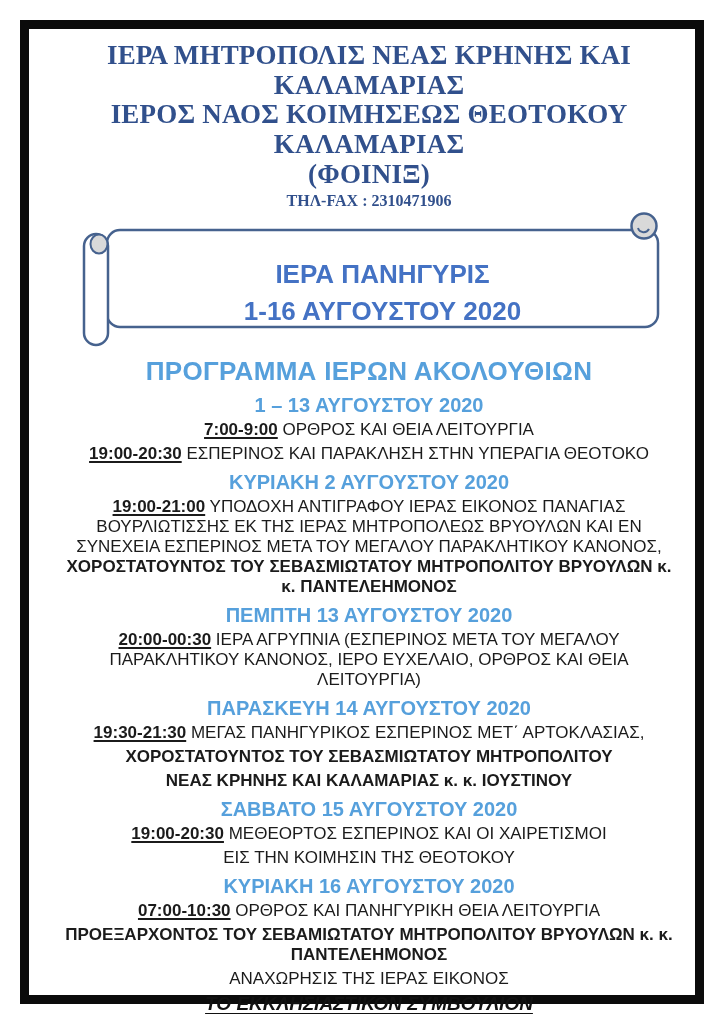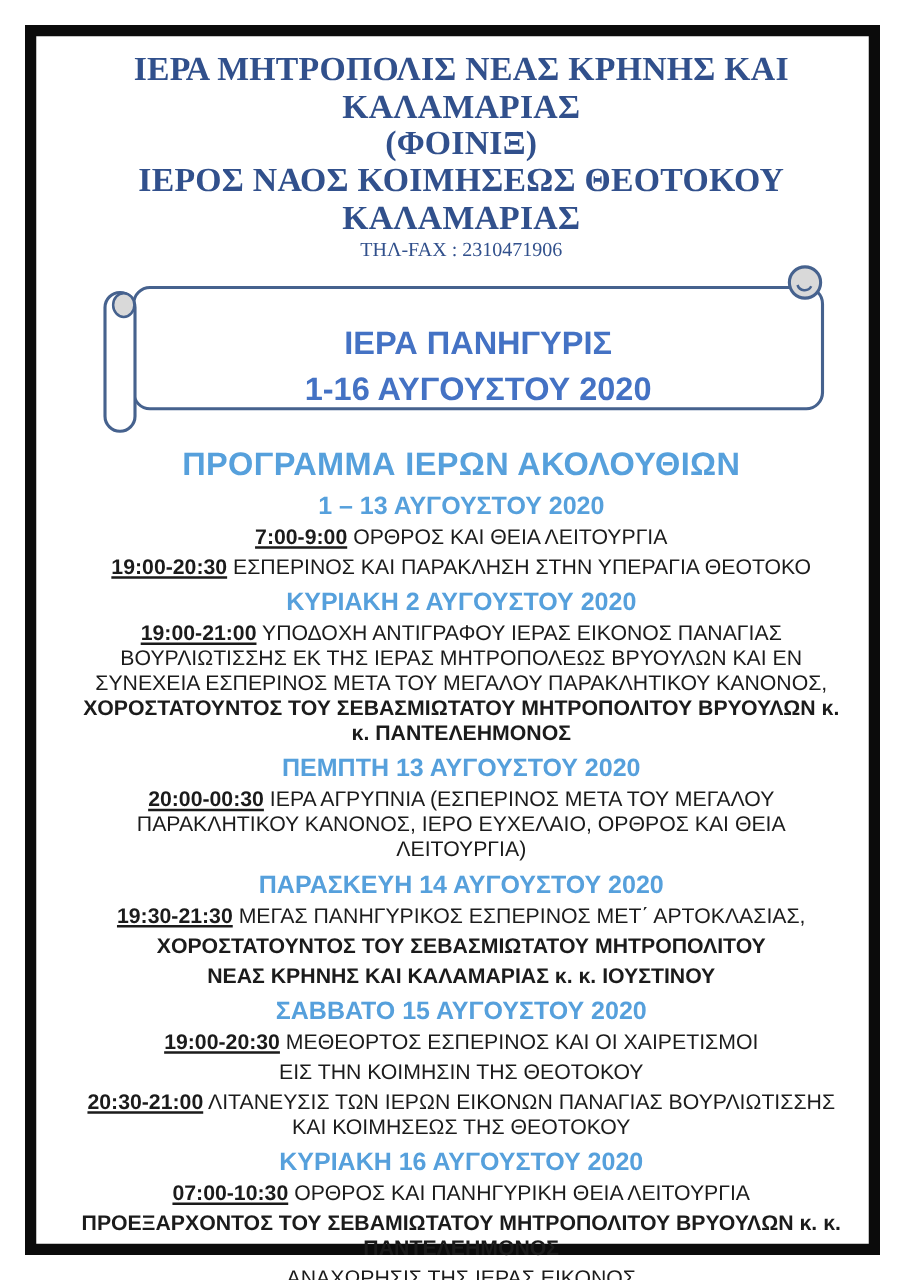--- a/index.html
+++ b/index.html
@@ -25,21 +25,21 @@
   .hdr-line{
     font-family:"Liberation Serif","DejaVu Serif",serif;
     font-weight:700;
     font-size:27px;
     line-height:1.1;
     color:#31508C;
     letter-spacing:0.2px;
   }
   .hdr-phone{
     font-family:"Liberation Serif","DejaVu Serif",serif;
-    font-weight:400;
+    font-weight:700;
     font-size:16px;
     margin-top:3px;
     color:#31508C;
   }
   
   .banner{
     position:relative;
     width:638px;height:138px;
     margin:2px auto 0 auto;
   }
@@ -95,22 +95,22 @@
   }
 </style>
 </head>
 <body>
 
 <div class="page">
   <div class="frame">
 
     <header>
       <div class="hdr-line">ΙΕΡΑ ΜΗΤΡΟΠΟΛΙΣ ΝΕΑΣ ΚΡΗΝΗΣ ΚΑΙ ΚΑΛΑΜΑΡΙΑΣ</div>
+      <div class="hdr-line">ΙΕΡΟΣ ΝΑΟΣ ΚΟΙΜΗΣΕΩΣ ΘΕΟΤΟΚΟΥ ΚΑΛΑΜΑΡΙΑΣ</div>
       <div class="hdr-line">(ΦΟΙΝΙΞ)</div>
-      <div class="hdr-line">ΙΕΡΟΣ ΝΑΟΣ ΚΟΙΜΗΣΕΩΣ ΘΕΟΤΟΚΟΥ ΚΑΛΑΜΑΡΙΑΣ</div>
       <div class="hdr-phone">ΤΗΛ-FAX : 2310471906</div>
     </header>
 
     <div class="banner">
       <svg width="638" height="138" viewBox="0 0 638 138" aria-hidden="true">
 
         <rect x="50" y="18" width="551" height="97" rx="13" fill="#ffffff" stroke="#46628E" stroke-width="2.5"></rect>
 
         <rect x="27" y="22" width="24" height="111" rx="12" fill="#ffffff" stroke="#46628E" stroke-width="2.5"></rect>
         <ellipse cx="42" cy="32" rx="8.5" ry="9.5" fill="#D9D9D9" stroke="#46628E" stroke-width="2"></ellipse>
@@ -146,21 +146,20 @@
       <h2 class="day">ΠΑΡΑΣΚΕΥΗ 14 ΑΥΓΟΥΣΤΟΥ 2020</h2>
       <p class="line"><span class="t">19:30-21:30</span> <span>ΜΕΓΑΣ ΠΑΝΗΓΥΡΙΚΟΣ ΕΣΠΕΡΙΝΟΣ ΜΕΤ΄ ΑΡΤΟΚΛΑΣΙΑΣ,</span></p>
       <p class="line b">ΧΟΡΟΣΤΑΤΟΥΝΤΟΣ ΤΟΥ ΣΕΒΑΣΜΙΩΤΑΤΟΥ ΜΗΤΡΟΠΟΛΙΤΟΥ</p>
       <p class="line b">ΝΕΑΣ ΚΡΗΝΗΣ ΚΑΙ ΚΑΛΑΜΑΡΙΑΣ κ. κ. ΙΟΥΣΤΙΝΟΥ</p>
     </section>
 
     <section>
       <h2 class="day">ΣΑΒΒΑΤΟ 15 ΑΥΓΟΥΣΤΟΥ 2020</h2>
       <p class="line"><span class="t">19:00-20:30</span> <span>ΜΕΘΕΟΡΤΟΣ ΕΣΠΕΡΙΝΟΣ ΚΑΙ ΟΙ ΧΑΙΡΕΤΙΣΜΟΙ</span></p>
       <p class="line">ΕΙΣ ΤΗΝ ΚΟΙΜΗΣΙΝ ΤΗΣ ΘΕΟΤΟΚΟΥ</p>
-      <p class="line"><span class="t">20:30-21:00</span> <span>ΛΙΤΑΝΕΥΣΙΣ ΤΩΝ ΙΕΡΩΝ ΕΙΚΟΝΩΝ ΠΑΝΑΓΙΑΣ ΒΟΥΡΛΙΩΤΙΣΣΗΣ ΚΑΙ ΚΟΙΜΗΣΕΩΣ ΤΗΣ ΘΕΟΤΟΚΟΥ</span></p>
     </section>
 
     <section>
       <h2 class="day">ΚΥΡΙΑΚΗ 16 ΑΥΓΟΥΣΤΟΥ 2020</h2>
       <p class="line"><span class="t">07:00-10:30</span> <span>ΟΡΘΡΟΣ ΚΑΙ ΠΑΝΗΓΥΡΙΚΗ ΘΕΙΑ ΛΕΙΤΟΥΡΓΙΑ</span></p>
       <p class="line b">ΠΡΟΕΞΑΡΧΟΝΤΟΣ ΤΟΥ ΣΕΒΑΜΙΩΤΑΤΟΥ ΜΗΤΡΟΠΟΛΙΤΟΥ ΒΡΥΟΥΛΩΝ κ. κ. ΠΑΝΤΕΛΕΗΜΟΝΟΣ</p>
       <p class="line">ΑΝΑΧΩΡΗΣΙΣ ΤΗΣ ΙΕΡΑΣ ΕΙΚΟΝΟΣ</p>
     </section>
 
     <div class="council">ΤΟ ΕΚΚΛΗΣΙΑΣΤΙΚΟΝ ΣΥΜΒΟΥΛΙΟΝ</div>

